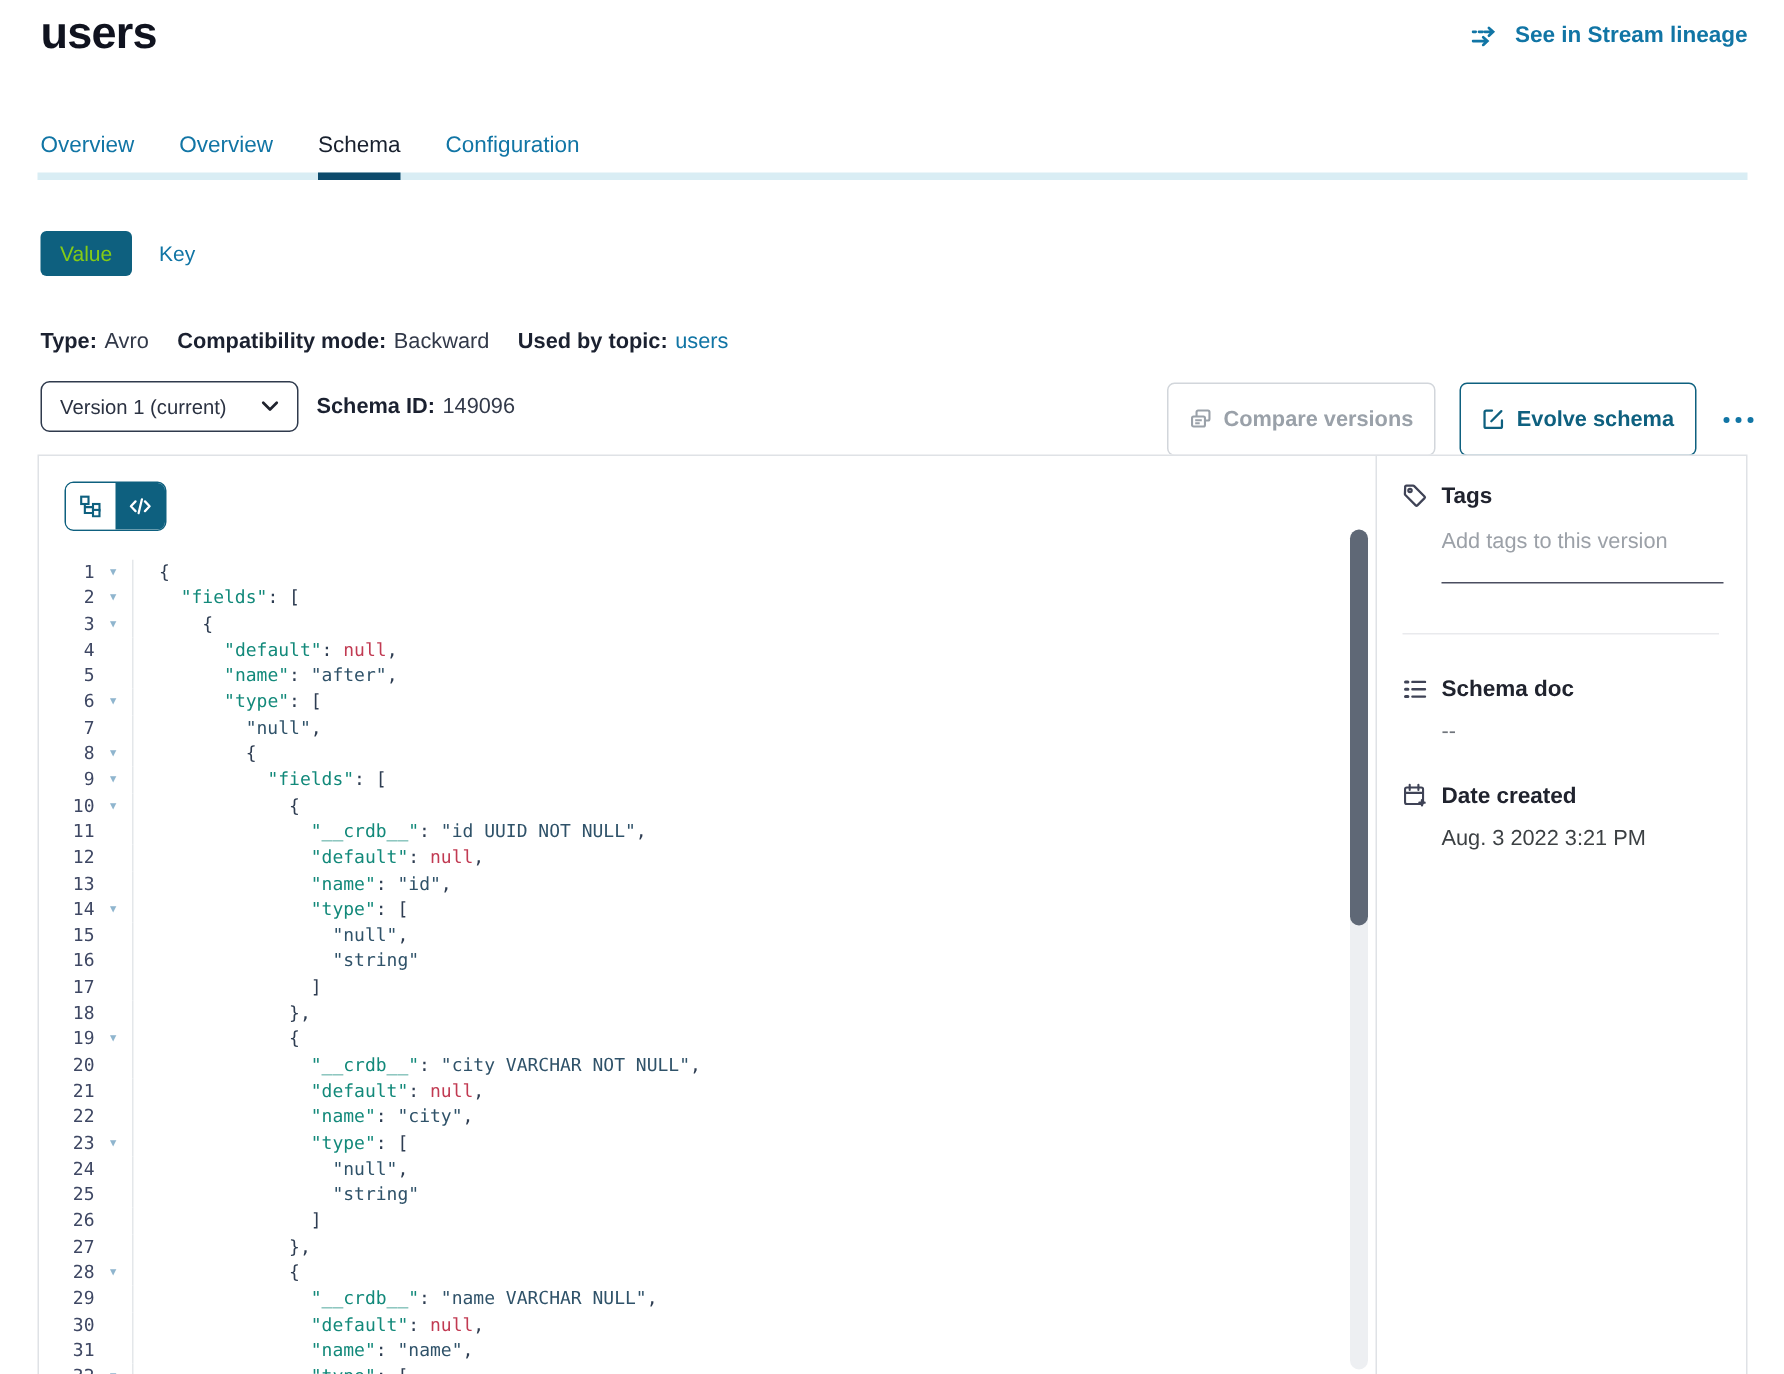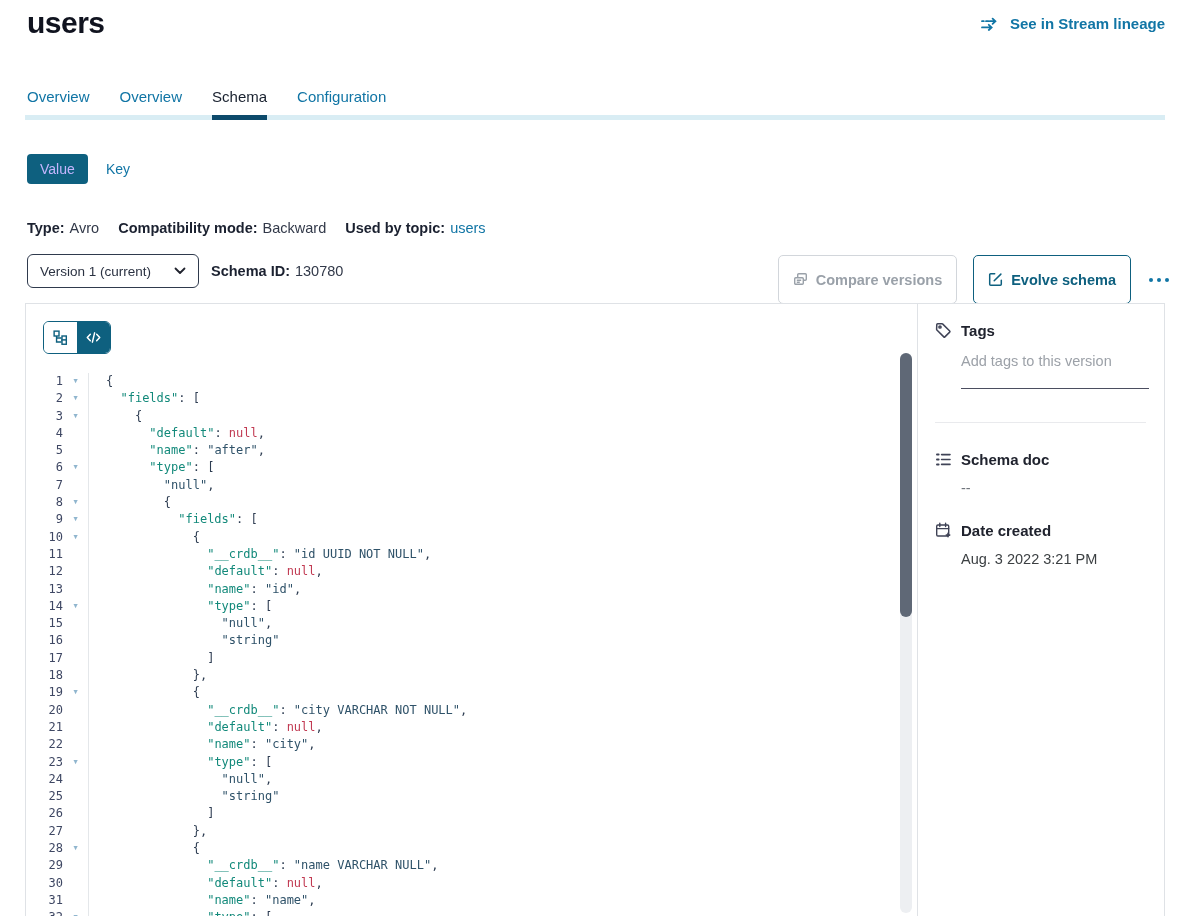--- a/index.html
+++ b/index.html
@@ -21,21 +21,21 @@
 
   .lineage-link{position:absolute;right:24px;top:15px;display:flex;align-items:center;gap:12px;color:var(--accent);font-size:15px;font-weight:700;cursor:pointer}
 
   .tabs{position:absolute;left:25px;right:24px;top:88px;height:32px;display:flex;gap:30px}
   .tabs .tab-track{position:absolute;left:0;right:0;bottom:0;height:5px;background:var(--light_bar)}
   .tab{position:relative;font-size:15px;color:var(--accent);height:32px;cursor:pointer;z-index:1}
   .tab:first-child{margin-left:2px}
   .tab.active{color:#18202e}
   .tab.active::after{content:"";position:absolute;left:0;right:0;bottom:0;height:5px;background:var(--dark_underline);z-index:2}
 
-  .value-chip{position:absolute;left:27px;top:154px;height:30px;padding:0 13px;background:var(--button_teal);color:#c4b5fd;font-size:14px;border-radius:4px;display:flex;align-items:center;cursor:pointer}
+  .value-chip{position:absolute;left:27px;top:154px;height:30px;padding:0 13px;background:var(--button_teal);color:#84cc16;font-size:14px;border-radius:4px;display:flex;align-items:center;cursor:pointer}
   .key-link{position:absolute;left:102px;top:154px;height:30px;display:flex;align-items:center;color:var(--accent);font-size:14px;cursor:pointer;padding:0 4px}
 
   .meta-row{position:absolute;left:27px;top:220px;display:flex;gap:19px;font-size:14.5px;align-items:flex-start}
   .meta-item{display:flex;gap:5px}
   .meta-label{font-weight:700;color:#1b2130}
   .meta-value{color:#323949}
   .meta-link{color:var(--accent);cursor:pointer}
 
   .version-select{position:absolute;left:27px;top:254px;width:172px;height:34px;border:1px solid #2f3a4d;border-radius:6px;background:#fff;display:flex;align-items:center;justify-content:space-between;padding:0 12px;font-size:13.5px;color:#2b3242;cursor:pointer}
   .schema-id{position:absolute;left:211px;top:254px;height:34px;display:flex;align-items:center;gap:5px;font-size:14.5px}
@@ -124,21 +124,21 @@
 <div class="version-select">
   <span>Version 1 (current)</span>
   <span>
     <svg width="12" height="8" viewBox="0 0 12 8" fill="none" stroke="#20232e" stroke-width="1.8" stroke-linecap="round" stroke-linejoin="round">
         <path d="M1.5 1.5 6 6l4.5-4.5"></path>
       </svg>
   </span>
 </div>
 <div class="schema-id">
   <span class="meta-label">Schema ID:</span>
-  <span class="meta-value">130780</span>
+  <span class="meta-value">149096</span>
 </div>
 
 <div class="right-actions">
   <button class="btn btn-compare">
     <span>
       <svg width="15" height="15" viewBox="0 0 15 15" fill="none" stroke="#9aa1a9" stroke-width="1.4">
         <rect x="4.7" y="1.7" width="8.6" height="6.6" rx="1"></rect>
         <rect x="1.7" y="5.7" width="8.6" height="6.6" rx="1" fill="#fff"></rect>
         <path d="M3.8 8.2h4.4M3.8 10.2h3"></path>
       </svg>

